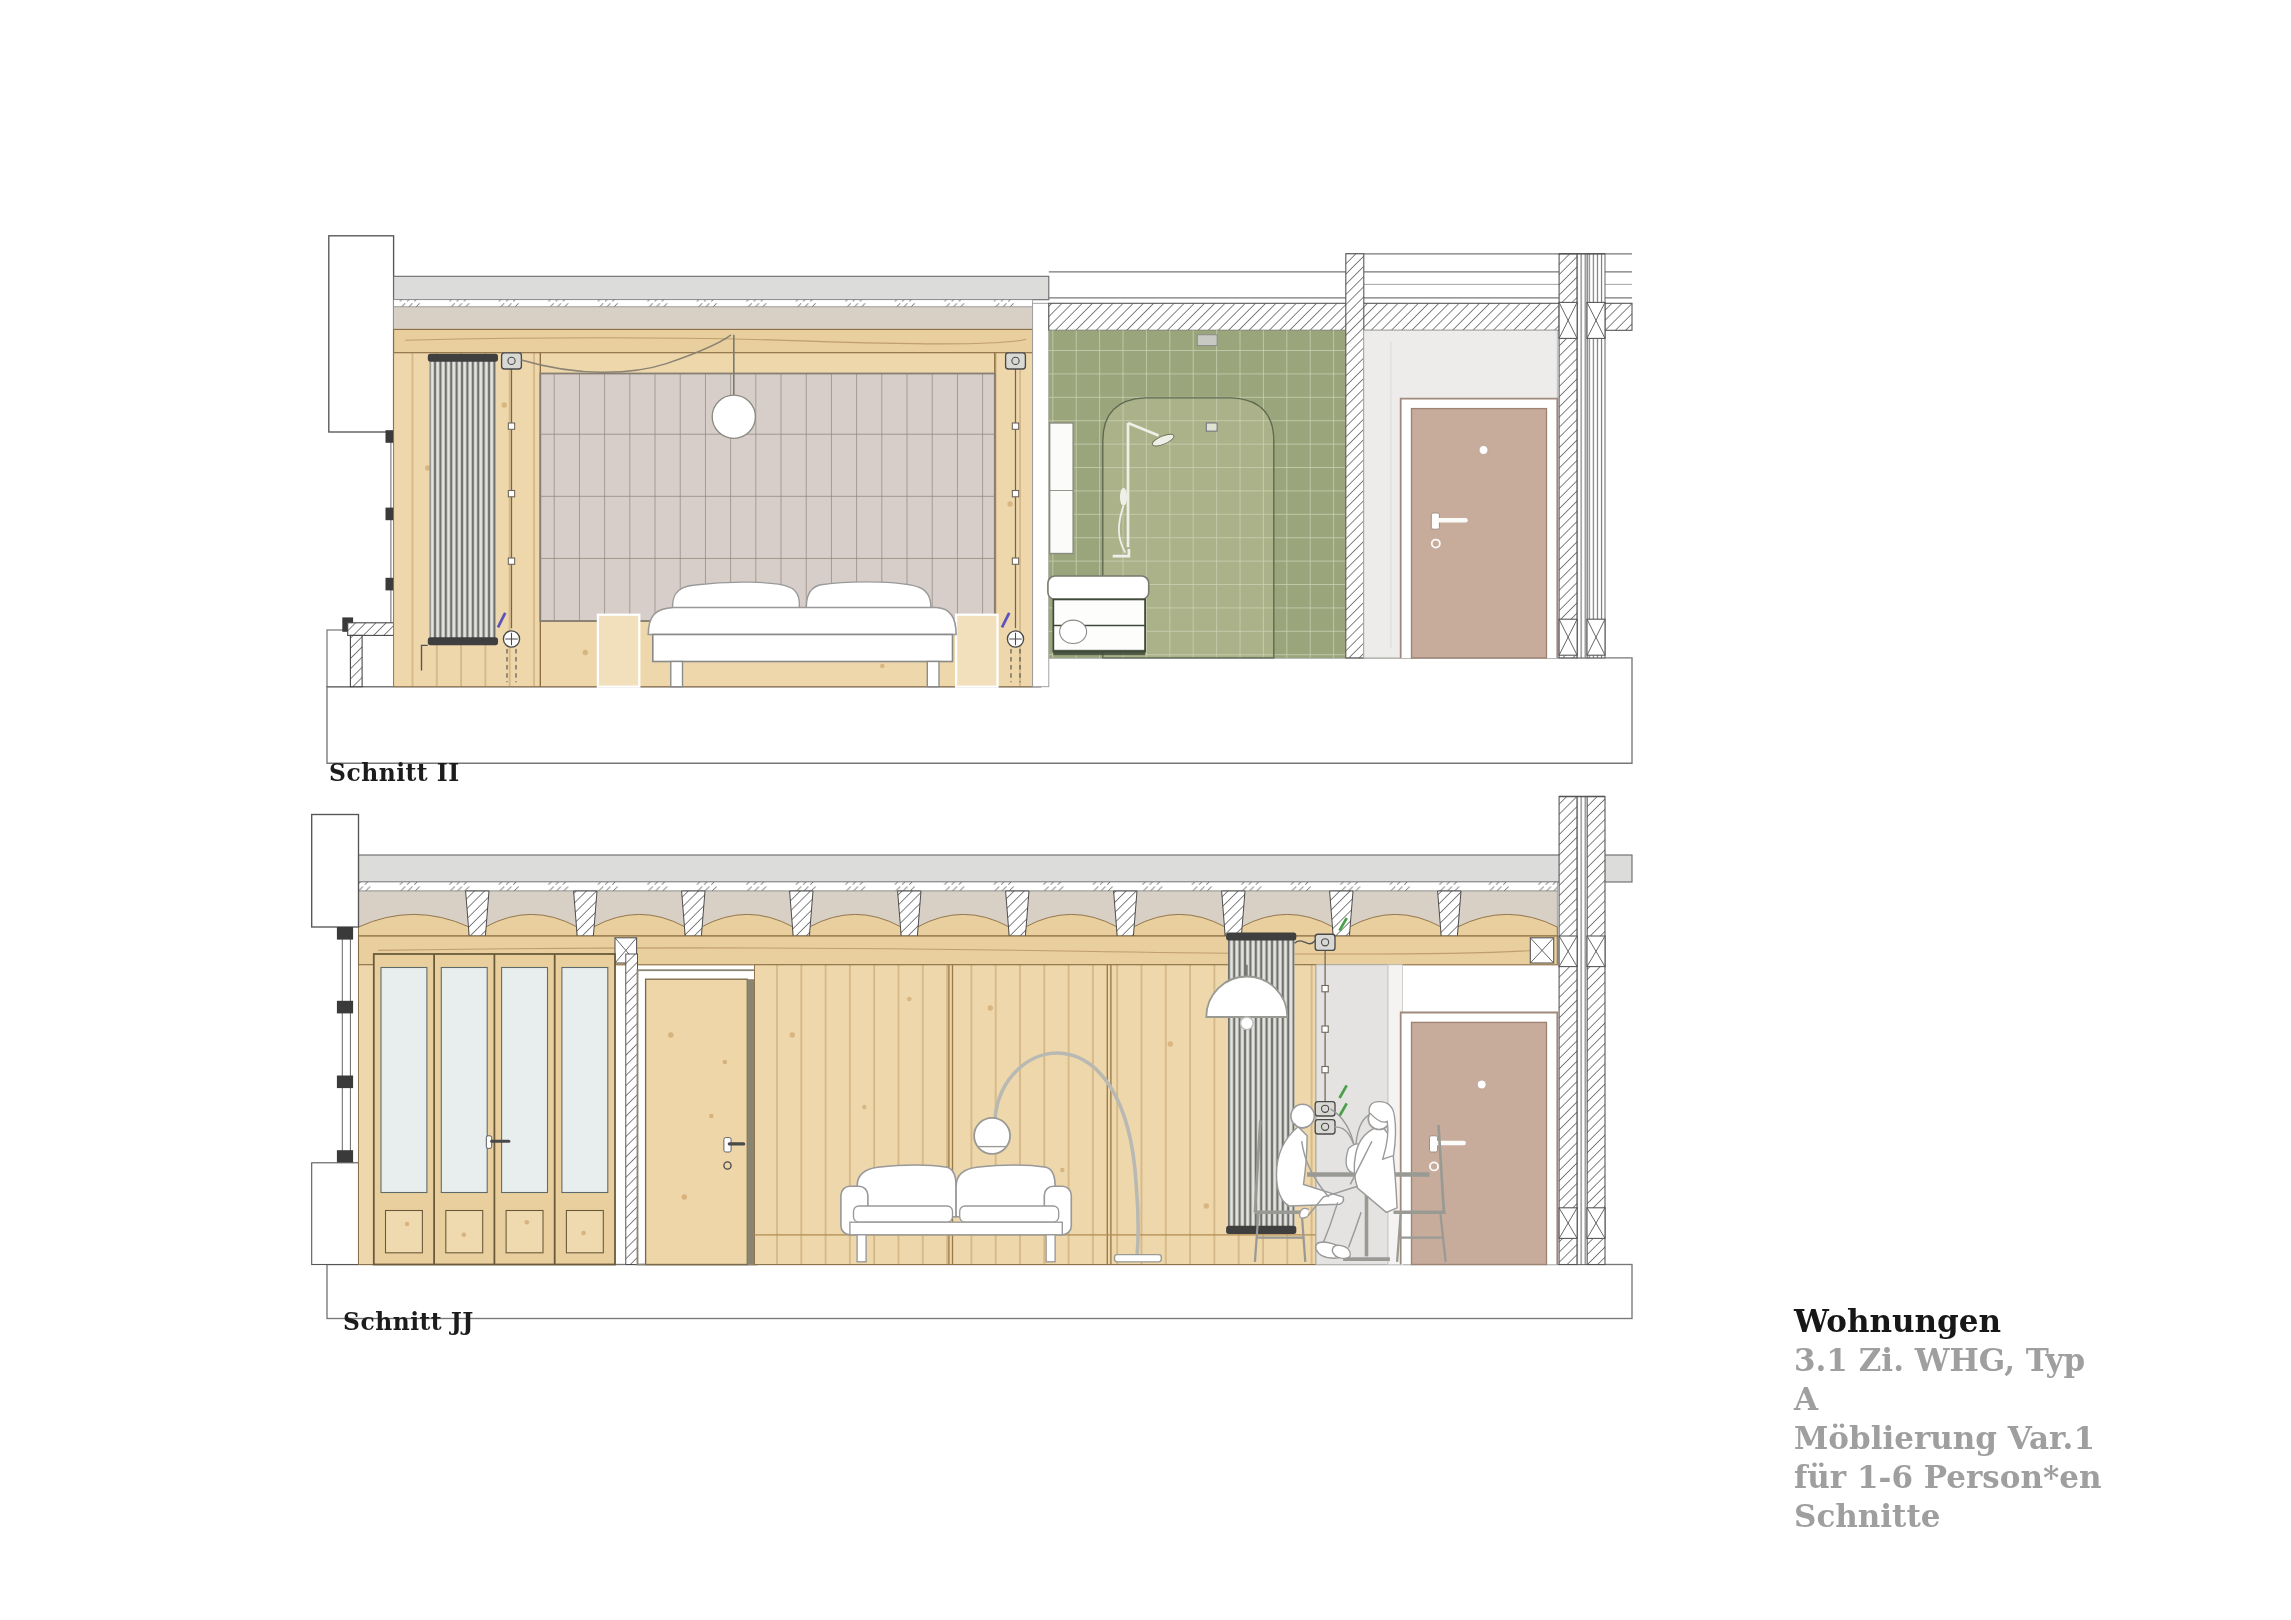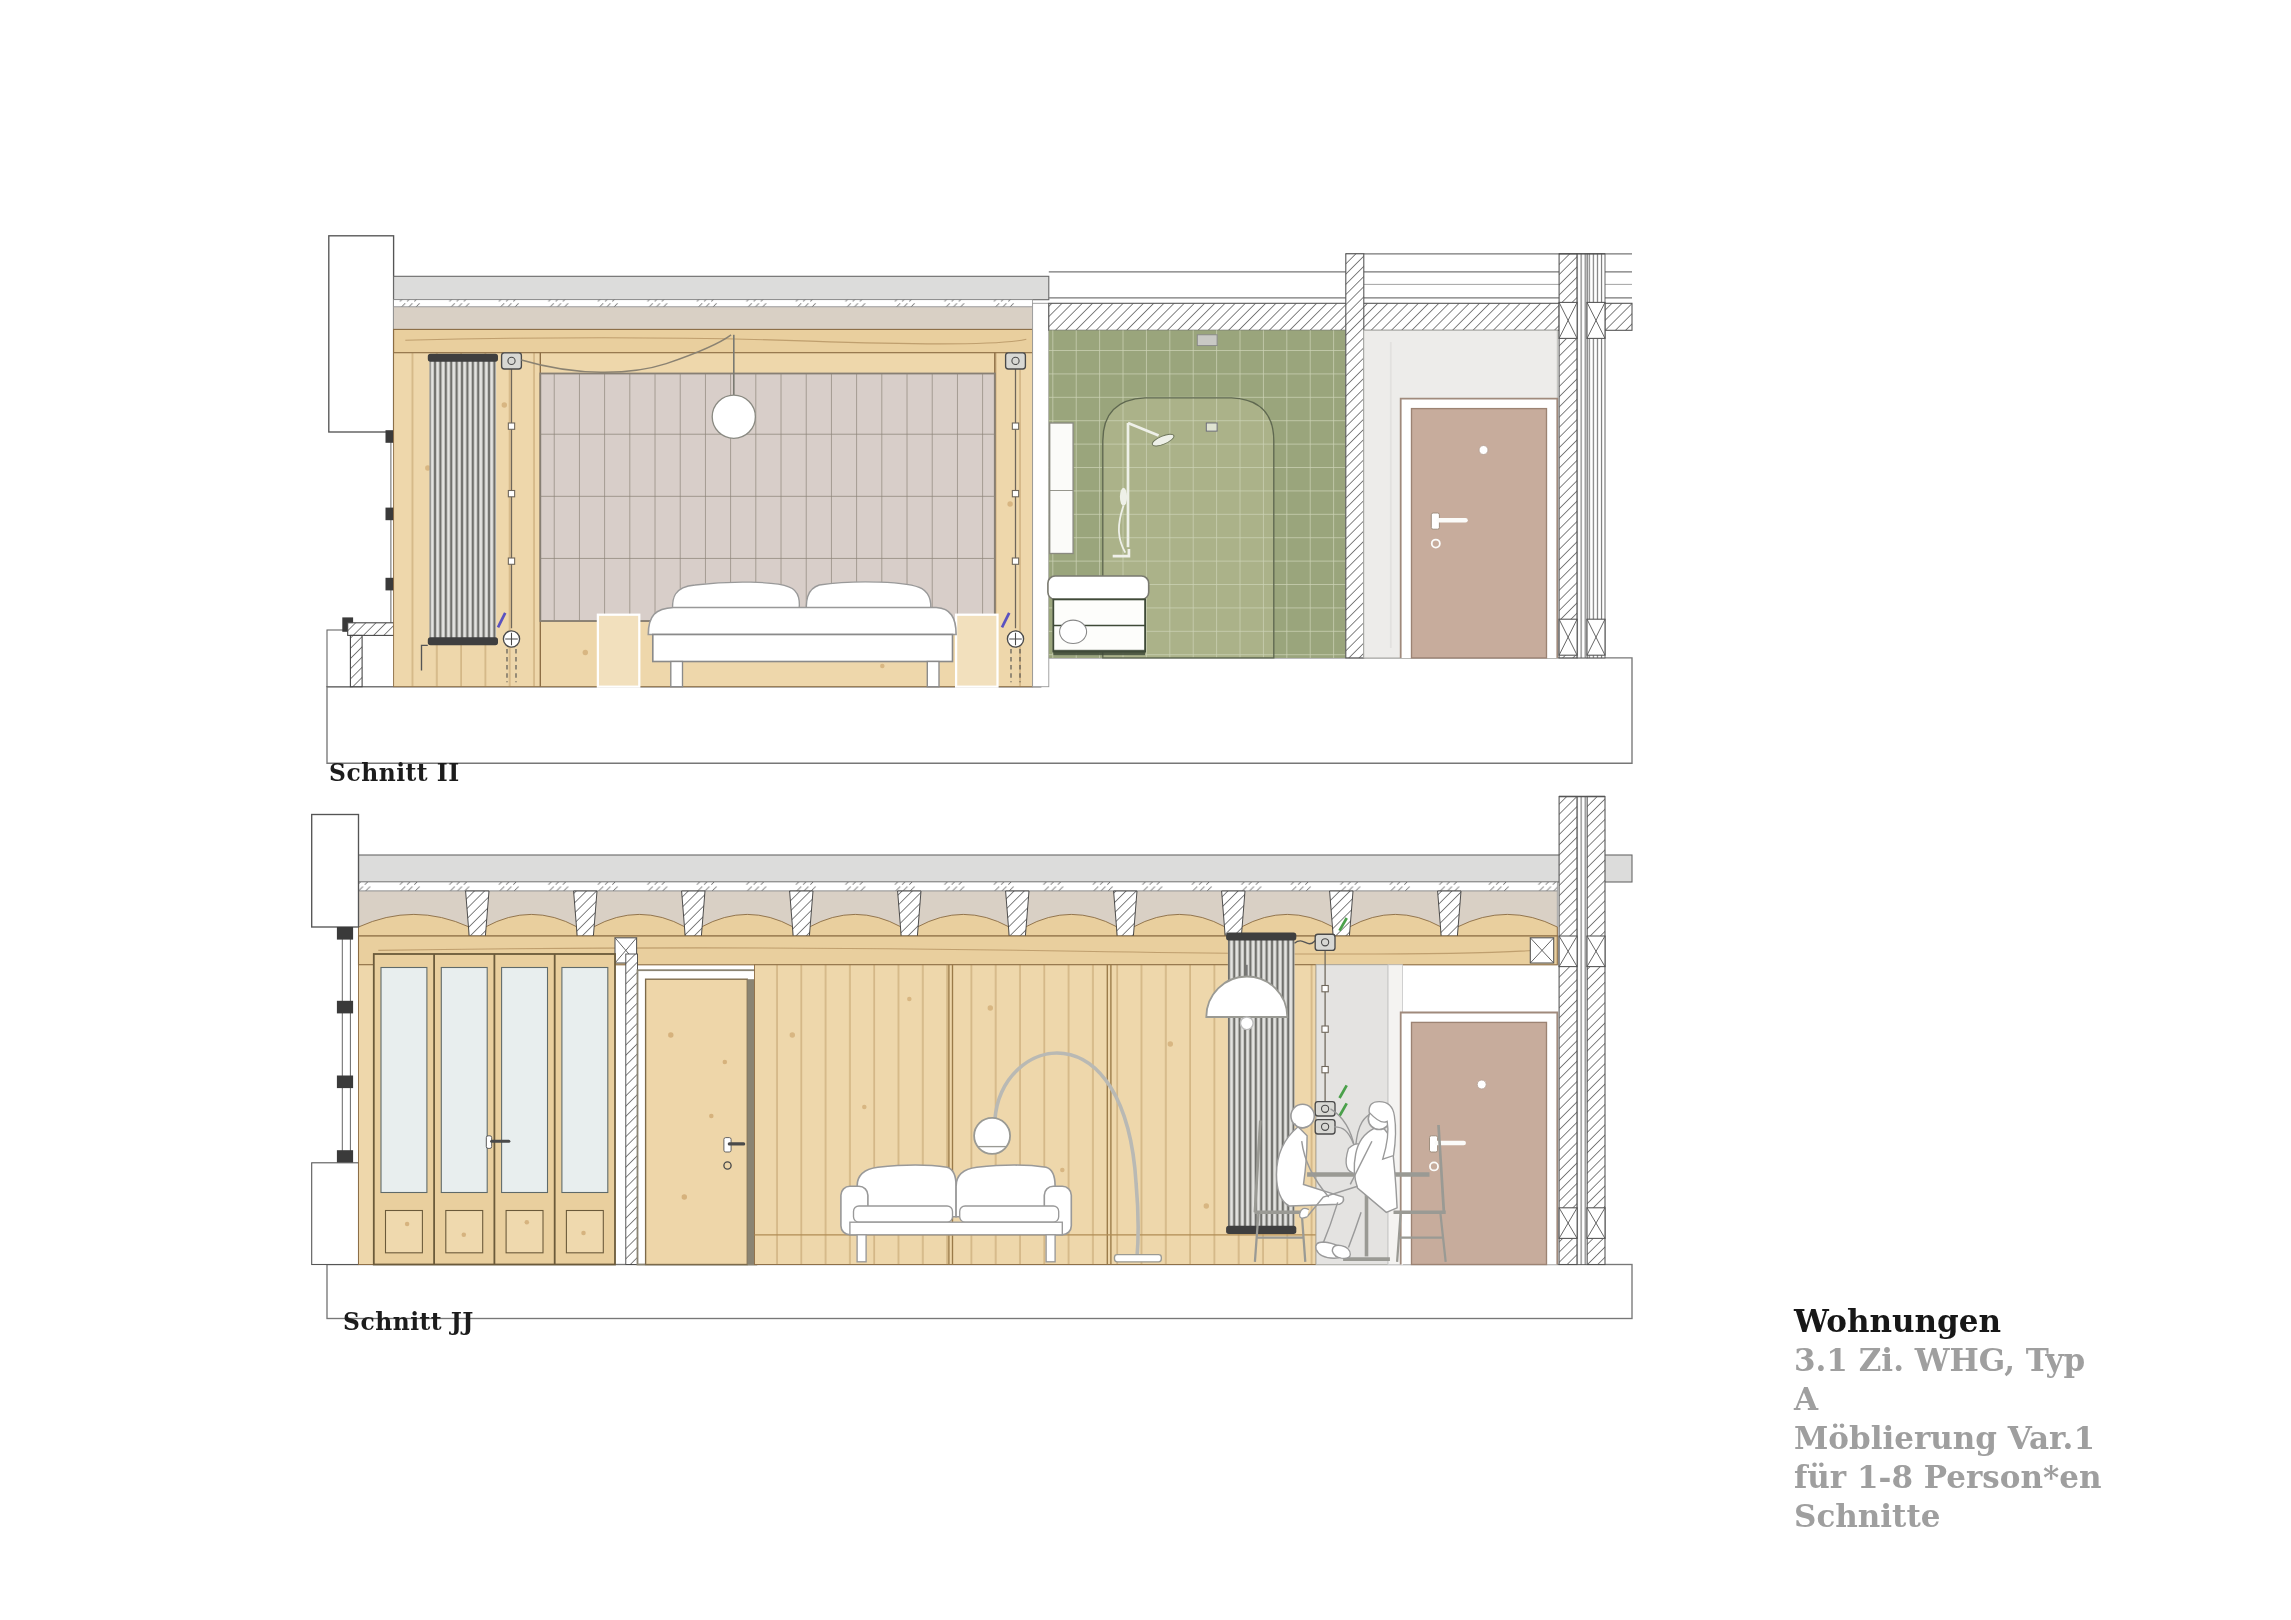--- a/index.html
+++ b/index.html
@@ -458,18 +458,18 @@
     </g>
   </g>
 </svg>
 
 <div class="section-label label-ii">Schnitt II</div>
 <div class="section-label label-jj">Schnitt JJ</div>
 
 <div class="title-block">
   <div class="tb-title">Wohnungen</div>
   <div class="tb-sub">3.1 Zi. WHG, Typ A</div>
-  <div class="tb-sub">Möblierung Var.1 für 1-8 Person*en</div>
+  <div class="tb-sub">Möblierung Var.1 für 1-6 Person*en</div>
   <div class="tb-sub">Schnitte</div>
 </div>
 
 </div>
 
 
 </body></html>

